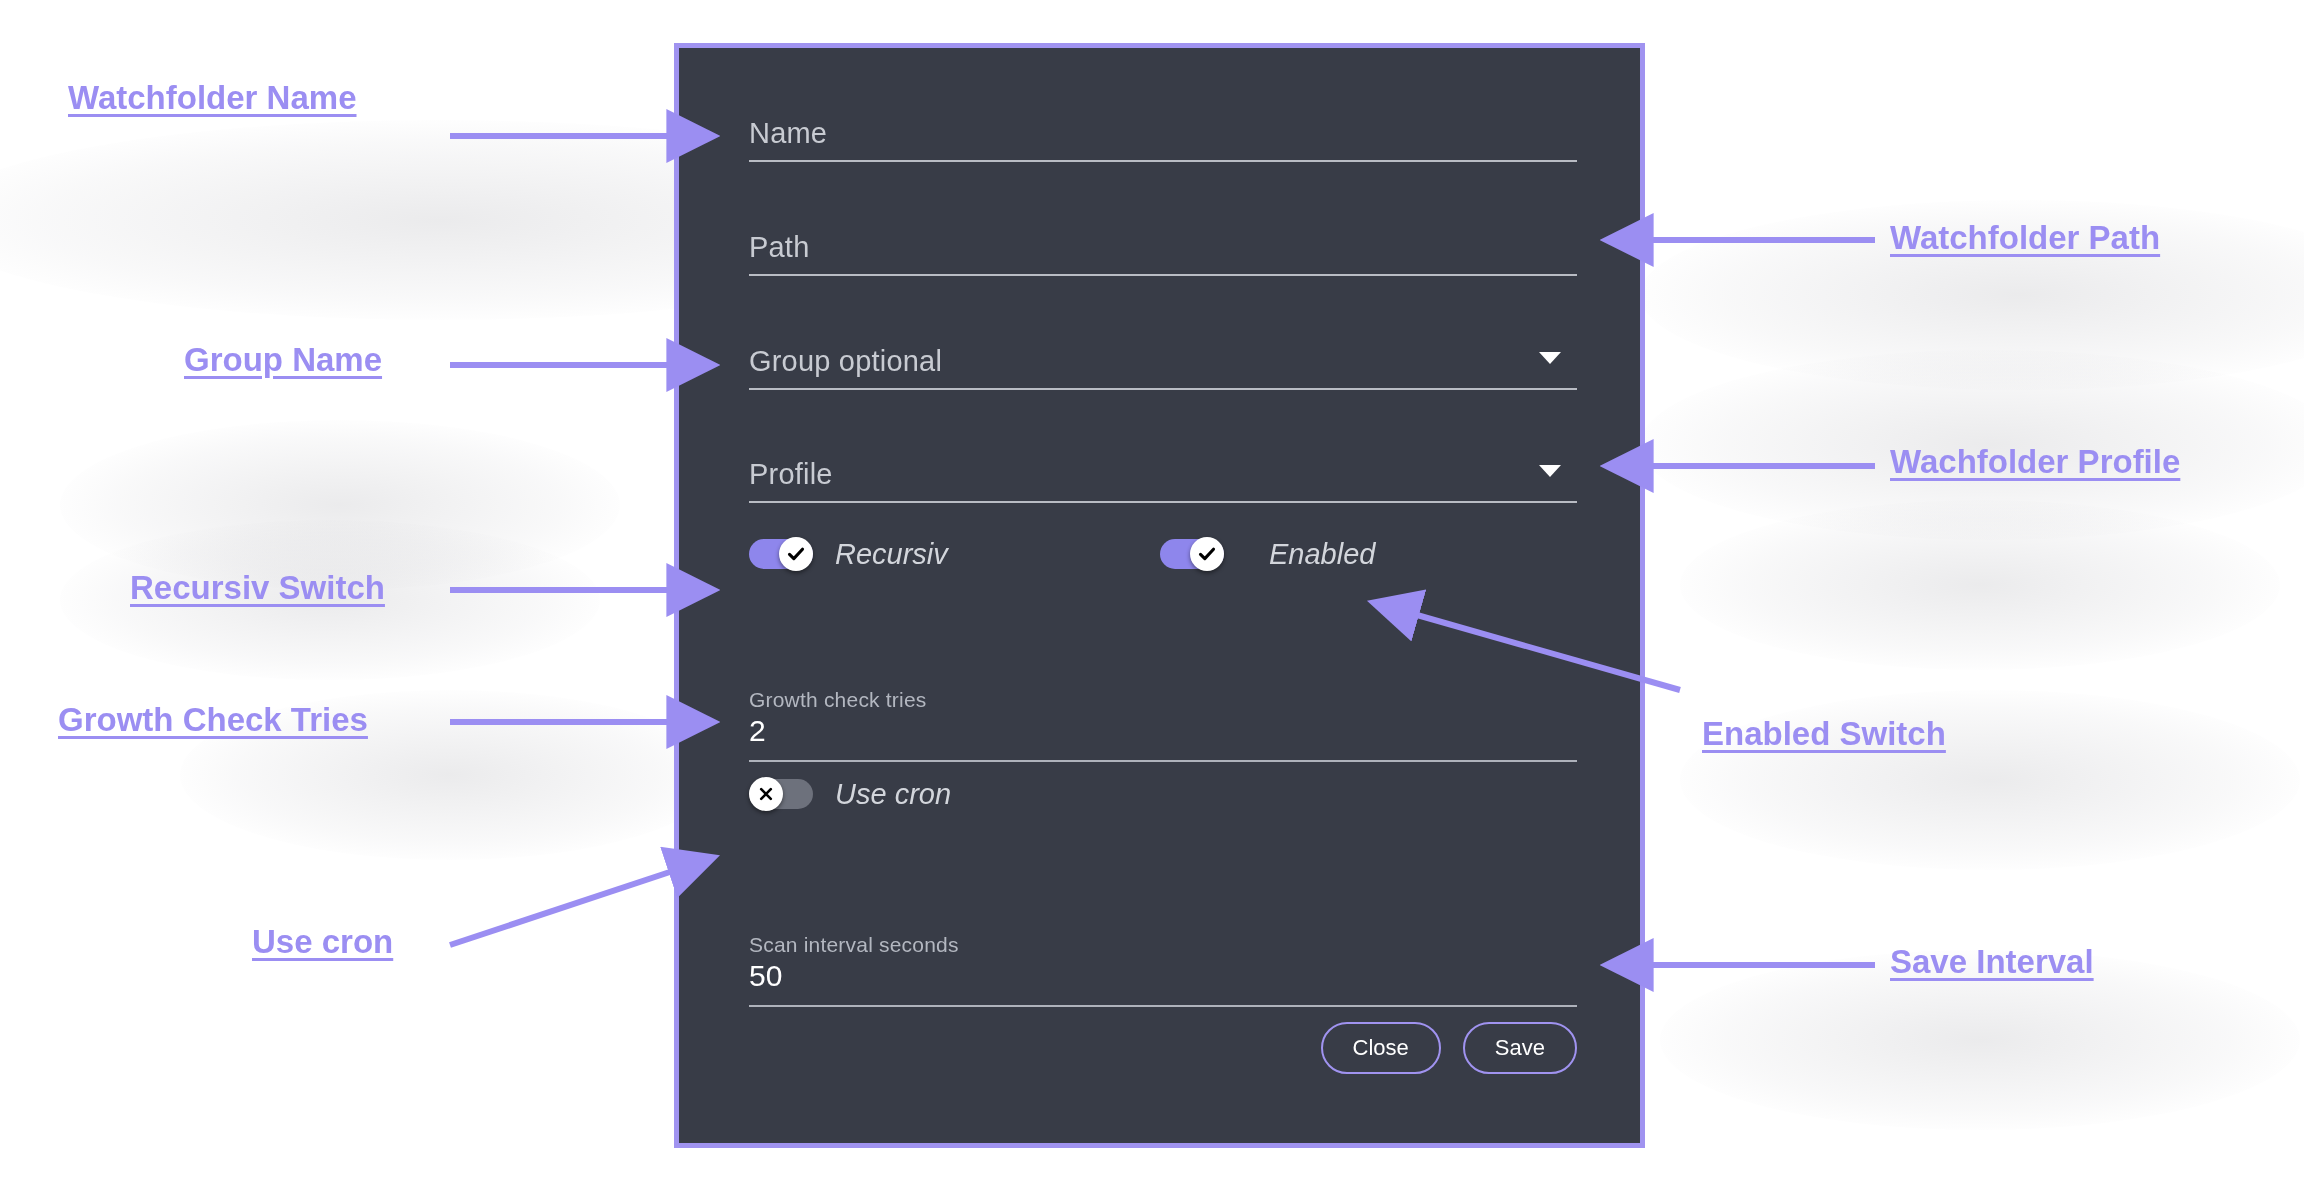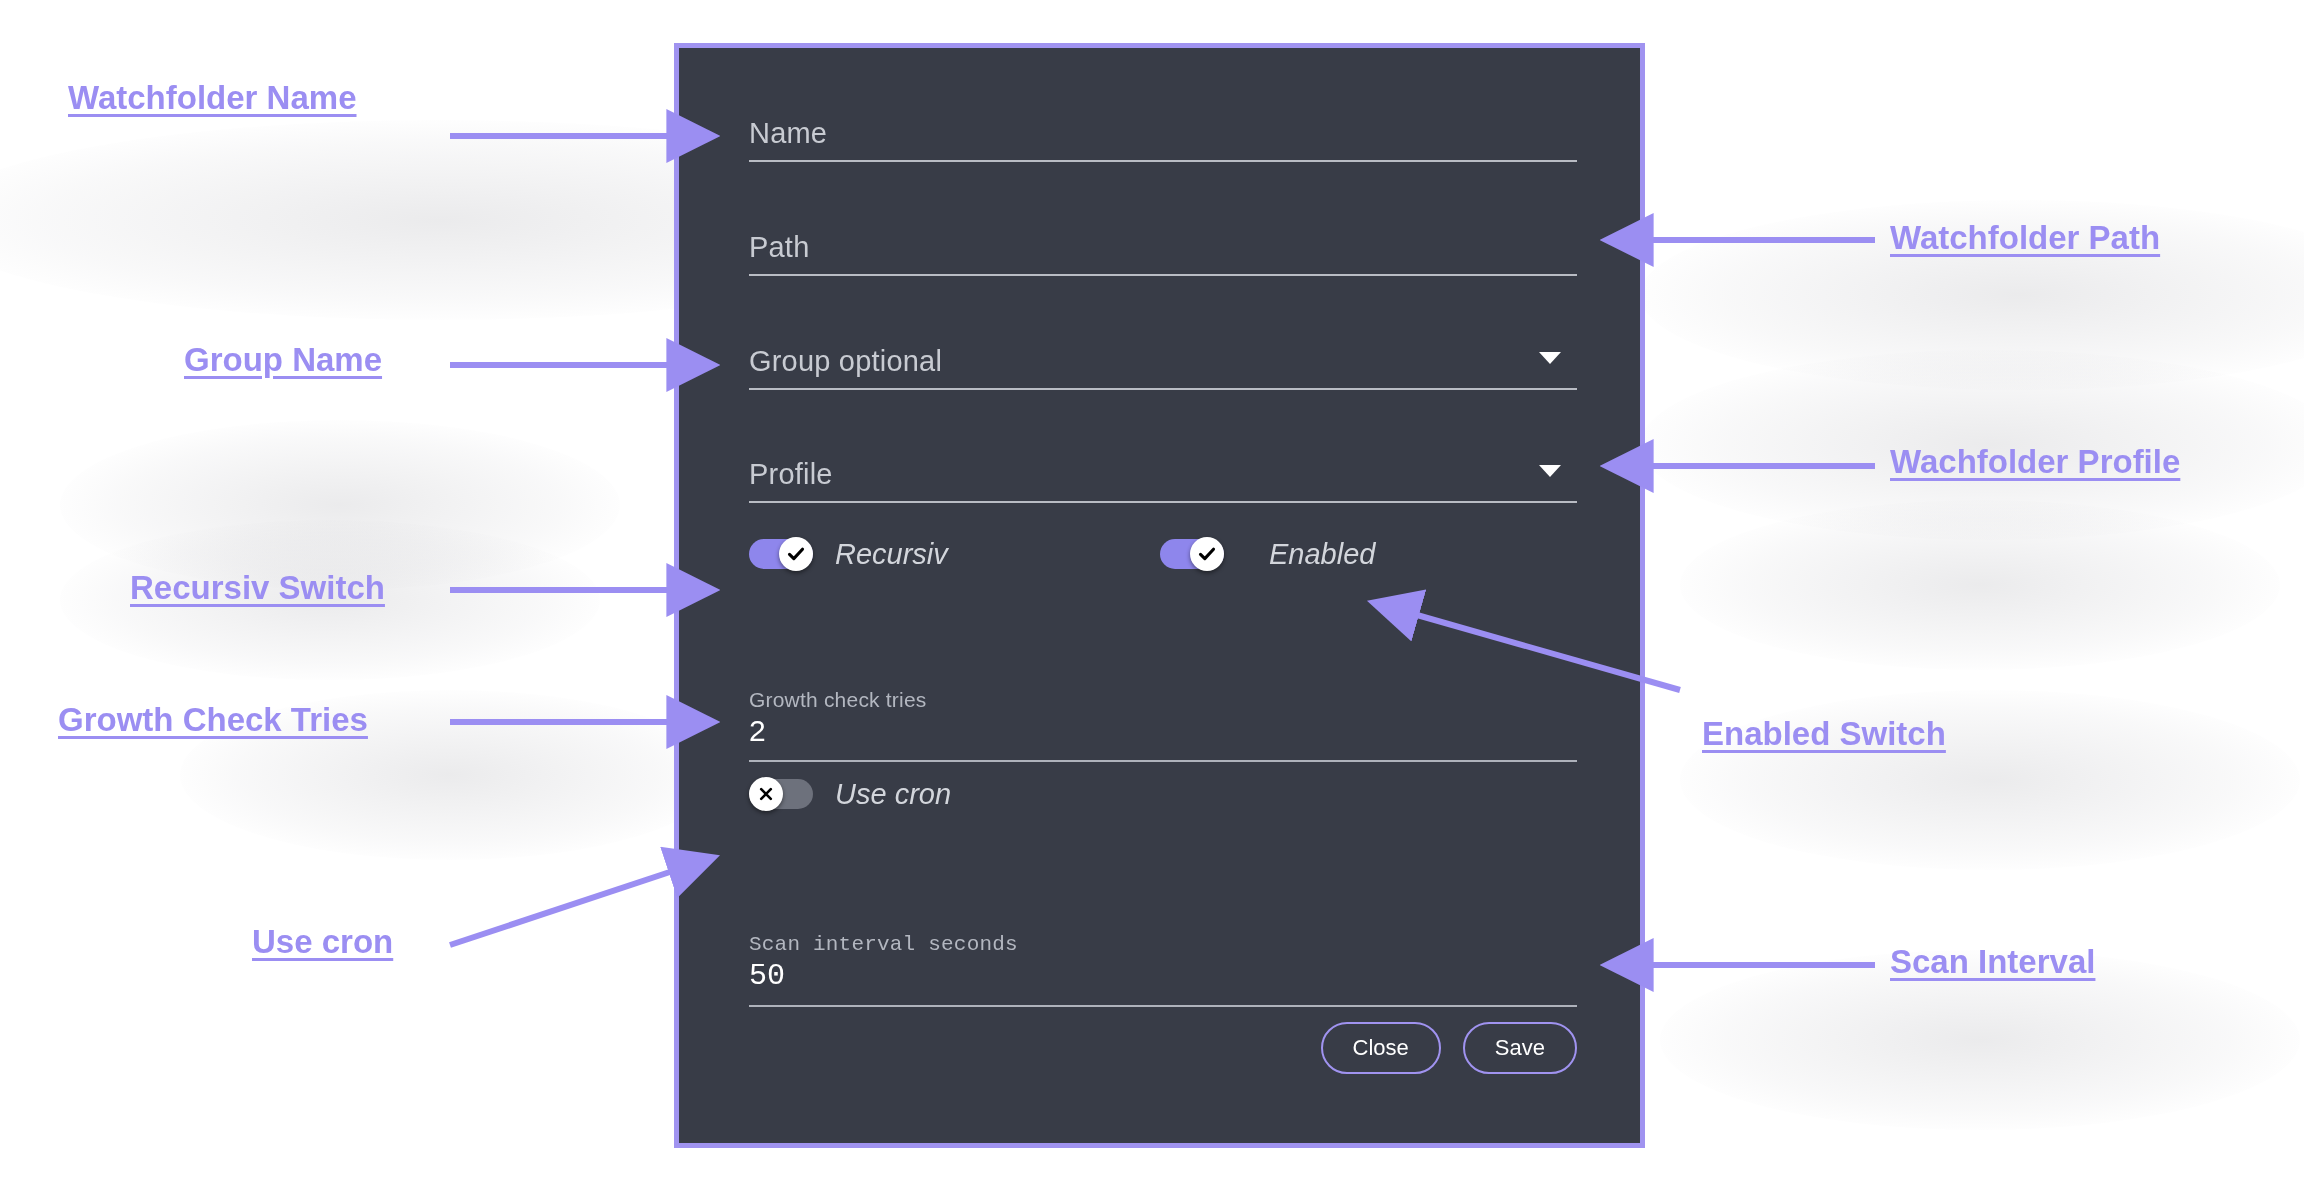--- a/index.html
+++ b/index.html
@@ -248,21 +248,21 @@
       <span class="track"></span>
       <span class="thumb">
         <svg width="18" height="18" viewBox="0 0 18 18">
           <path d="M4.2 4.2 L13.8 13.8 M13.8 4.2 L4.2 13.8" fill="none" stroke="#000000" stroke-width="2.6" stroke-linecap="round"></path>
         </svg>
       </span>
     </span>
     <span class="switch-label">Use cron</span>
   </div>
 
-  <div class="field" style="top:884px;font-family:Liberation Mono, monospace;">
+  <div class="field" style="top:884px;">
     <div class="field-sublabel">Scan interval seconds</div>
     <div class="field-value">50</div>
     <div class="field-underline thin"></div>
   </div>
 
   <div id="dialog-actions" style="top:974px;">
     <button class="pill-btn">Close</button>
     <button class="pill-btn">Save</button>
   </div>
 
@@ -296,13 +296,13 @@
 
 <div class="anno-label" style="left:68px;  top:78px;">Watchfolder Name</div>
 <div class="anno-label" style="left:184px; top:340px;">Group Name</div>
 <div class="anno-label" style="left:130px; top:568px;">Recursiv Switch</div>
 <div class="anno-label" style="left:58px;  top:700px;">Growth Check Tries</div>
 <div class="anno-label" style="left:252px; top:922px;">Use cron</div>
 
 <div class="anno-label" style="left:1890px; top:218px;">Watchfolder Path</div>
 <div class="anno-label" style="left:1890px; top:442px;">Wachfolder Profile</div>
 <div class="anno-label" style="left:1702px; top:682px;margin-top:32px;">Enabled Switch</div>
-<div class="anno-label" style="left:1890px; top:942px;">Scan Interval</div>
+<div class="anno-label" style="left:1890px; top:942px;">Save Interval</div>
 
 </body></html>

